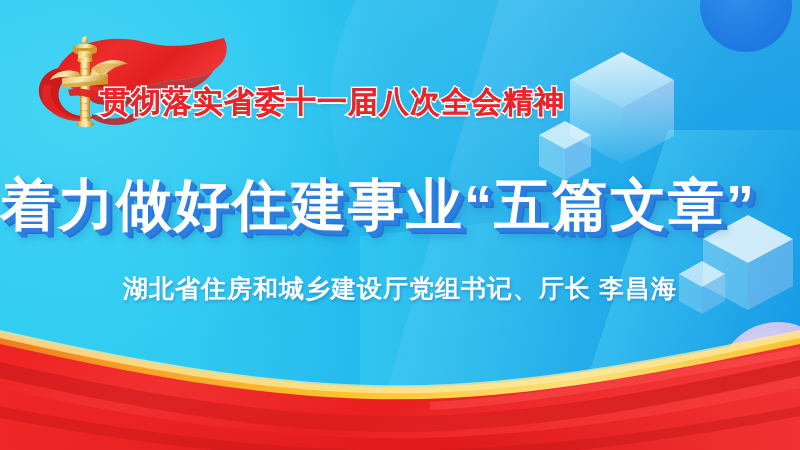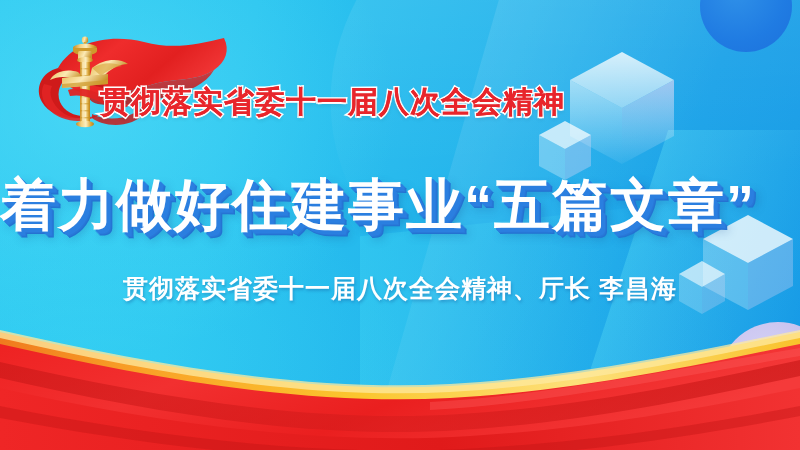--- a/index.html
+++ b/index.html
@@ -276,21 +276,21 @@
       <path d="M40,62 C52,58 66,62 78,70 C88,77 98,78 106,74
                C98,82 86,82 76,76 C64,69 52,66 42,68 Z" fill="#e02424" opacity="0.95"></path>
     </svg>
   </div>
 
   <div class="headline">贯彻落实省委十一届八次全会精神</div>
   <div class="headline-inner">贯彻落实省委十一届八次全会精神</div>
 
   <div class="title">着力做好住建事业“五篇文章”</div>
 
-  <div class="subtitle">贯彻落实省委十一届八次全会精神、厅长 李昌海</div>
+  <div class="subtitle">湖北省住房和城乡建设厅党组书记、厅长 李昌海</div>
 
   <div class="waves">
     <svg width="800" height="140" viewBox="0 0 800 140" preserveAspectRatio="none" xmlns="http://www.w3.org/2000/svg">
       <defs>
         <linearGradient id="goldBand" x1="0" y1="0" x2="1" y2="0">
           <stop offset="0%" stop-color="#f07a1e"></stop>
           <stop offset="18%" stop-color="#f9a227"></stop>
           <stop offset="45%" stop-color="#fbc62e"></stop>
           <stop offset="72%" stop-color="#fde07a"></stop>
           <stop offset="100%" stop-color="#f9c22b"></stop>

